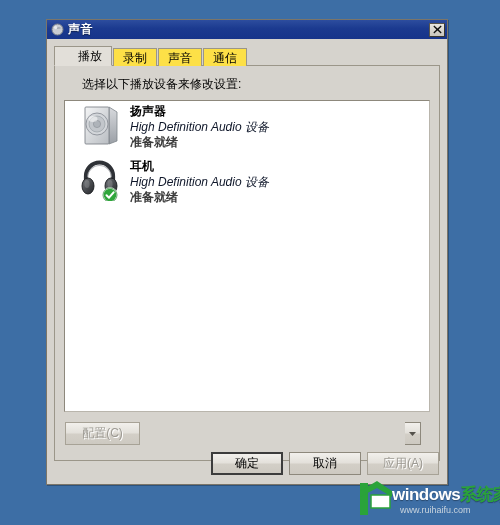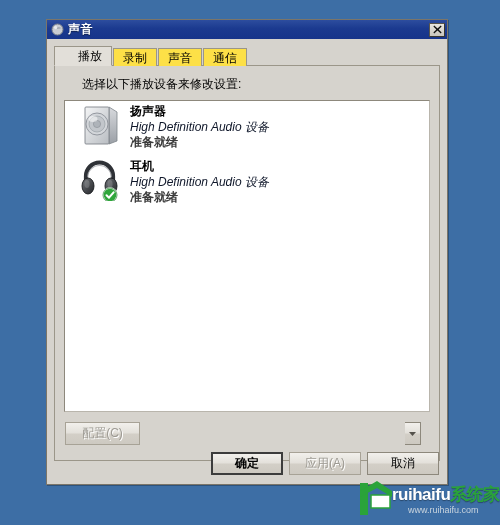--- a/index.html
+++ b/index.html
@@ -214,21 +214,21 @@
     white-space: nowrap;
     padding: 0 8px;
   }
   .btn.disabled {
     color: #9d9a93;
     text-shadow: 1px 1px 0 #ffffff;
     border-color: #a7a296;
   }
   .btn.default {
     border: 2px solid #3c3c3c;
-    font-weight: bold;
+    font-weight: normal;
   }
   .split-arrow {
     height: 23px;
     width: 16px;
     background: linear-gradient(to bottom,#f2f0ec 0%, #e3e0da 48%, #d3cfc7 52%, #cdc9c1 100%);
     border: 1px solid #8d887c;
     border-left: none;
     display: inline-flex;
     align-items: center;
     justify-content: center;
@@ -264,21 +264,21 @@
     font-weight: bold;
     color: #ffffff;
     letter-spacing: -0.5px;
     line-height: 19px;
     text-shadow: 0 1px 1px rgba(0,0,0,.35);
     white-space: nowrap;
   }
   #watermark .wm-text .cn { color: #2aa33a; }
   #watermark .wm-url {
     position: absolute;
-    left: 56px;
+    left: 48px;
     top: 27px;
     font-size: 9px;
     color: #c9d4de;
     white-space: nowrap;
   }
 </style>
 </head>
 <body>
 
 <div id="dialog">
@@ -392,32 +392,32 @@
               <path d="M0 0 L7 0 L3.5 4 Z" fill="#55524c"></path>
             </svg>
         </span>
         <span style="display:inline-block;width:8px"></span>
       </div>
 
     </div>
 
     <div id="bottomrow">
       <span class="btn default">确定</span>
+      <span class="btn">取消</span>
       <span class="btn disabled">应用(A)</span>
-      <span class="btn">取消</span>
     </div>
 
   </div>
 </div>
 
 <div id="watermark">
   <svg width="148" height="47" viewBox="0 0 148 47" style="position:absolute;left:0;top:0">
     <path d="M6 12 A22 22 0 0 1 28 0 L148 0 L148 47 L20 47 A20 20 0 0 1 6 36 Z" fill="#2f6ca4" opacity=".0"></path>
     <g>
       <rect x="8" y="5" width="8" height="32" fill="#2aa33a"></rect>
       <path d="M8 13 L25 3 L40 13 L40 19 L25 10 L8 19 Z" fill="#2aa33a"></path>
       <rect x="19" y="17" width="19" height="13" fill="#ffffff"></rect>
       <rect x="19" y="17" width="19" height="13" fill="none" stroke="#2aa33a" stroke-width="1.5"></rect>
     </g>
   </svg>
-  <div class="wm-text"><span>ruihaifu</span><span class="cn">系统家园</span></div>
+  <div class="wm-text"><span>windows</span><span class="cn">系统家园</span></div>
   <div class="wm-url">www.ruihaifu.com</div>
 </div>
 
 </body></html>

